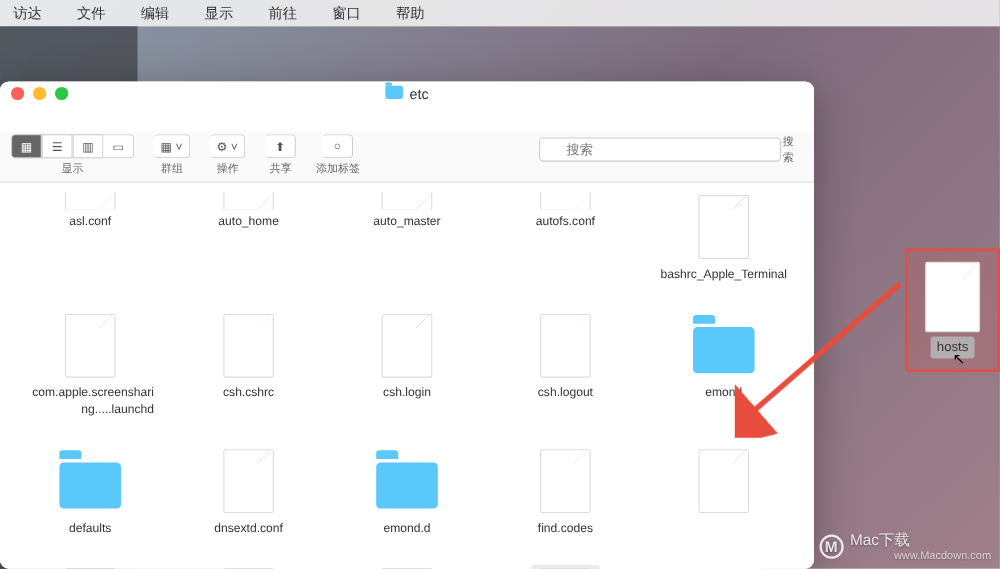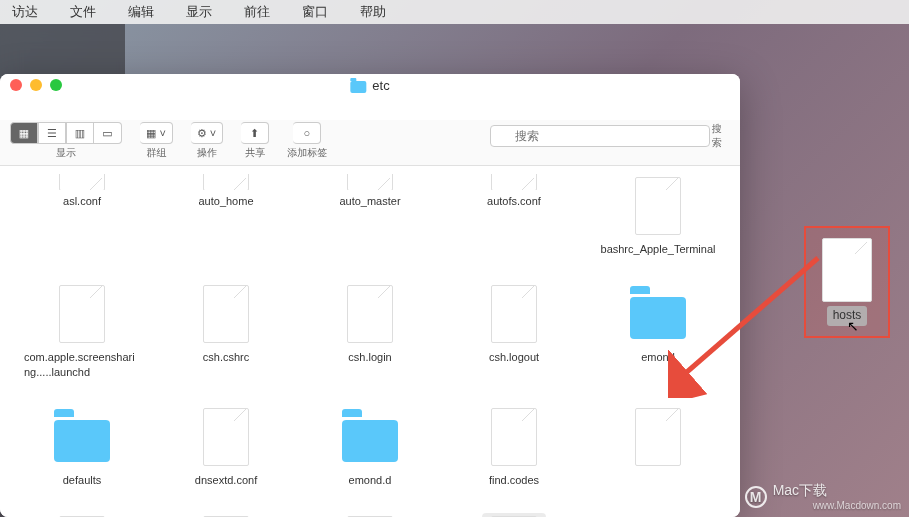--- a/index.html
+++ b/index.html
@@ -16,21 +16,21 @@
 
 .finder { position: absolute; left: 0; top: 74px; width: 740px; height: 443px; background: #fff; border-radius: 8px; box-shadow: 0 10px 40px rgba(0,0,0,0.3); display: flex; flex-direction: column; overflow: hidden; }
 
 .titlebar { height: 46px; background: #fff; border-bottom: none; display: flex; flex-direction: column; }
 .titlebar-top { height: 22px; display: flex; align-items: center; padding: 0 10px; position: relative; }
 .traffic { display: flex; gap: 8px; }
 .traffic .dot { width: 12px; height: 12px; border-radius: 50%; }
 .dot.close { background: #ff5f57; }
 .dot.min { background: #febc2e; }
 .dot.max { background: #28c840; }
-.title-center { position: absolute; left: 50%; transform: translateX(-50%); display: flex; align-items: flex-end; gap: 6px; font-size: 13px; color: #333; }
+.title-center { position: absolute; left: 50%; transform: translateX(-50%); display: flex; align-items: flex-start; gap: 6px; font-size: 13px; color: #333; }
 .folder-mini { width: 16px; height: 12px; background: #5ac8fa; border-radius: 2px; position: relative; }
 .folder-mini::before { content: ''; position: absolute; top: -3px; left: 0; width: 6px; height: 3px; background: #5ac8fa; border-radius: 1px 1px 0 0; }
 
 .toolbar { height: 46px; display: flex; align-items: flex-start; padding: 2px 10px 0; gap: 18px; background: #fafafa; border-bottom: 1px solid #e0e0e0; }
 .tool-group { display: flex; flex-direction: column; align-items: center; gap: 2px; }
 .tool-buttons { display: flex; gap: 0; }
 .tool-btn { height: 22px; min-width: 28px; border: 1px solid #ccc; background: #fff; display: flex; align-items: center; justify-content: center; font-size: 11px; color: #555; padding: 0 6px; }
 .tool-btn:first-child { border-radius: 4px 0 0 4px; }
 .tool-btn:last-child { border-radius: 0 4px 4px 0; border-left: none; }
 .tool-btn.single { border-radius: 4px; }
@@ -45,24 +45,24 @@
 .grid { display: grid; grid-template-columns: repeat(5, 1fr); gap: 10px 20px; }
 .file-item { display: flex; flex-direction: column; align-items: center; gap: 4px; padding: 8px 4px; cursor: default; }
 .file-item.selected .file-icon { background: rgba(0,0,0,0.08); border-radius: 4px; }
 .file-icon { width: 64px; height: 64px; display: flex; align-items: center; justify-content: center; }
 .file-icon.doc { position: relative; }
 .file-icon.doc::before { content: ''; width: 44px; height: 56px; background: #fff; border: 1px solid #ddd; border-radius: 2px; display: block; }
 .file-icon.doc::after { content: ''; position: absolute; top: 4px; right: 12px; width: 12px; height: 12px; background: linear-gradient(135deg, transparent 48%, #ddd 50%, #fff 52%); }
 .file-icon.folder { position: relative; }
 .file-icon.folder::before { content: ''; width: 56px; height: 42px; background: #5ac8fa; border-radius: 4px; display: block; margin-top: 8px; }
 .file-icon.folder::after { content: ''; position: absolute; top: 4px; left: 4px; width: 20px; height: 8px; background: #5ac8fa; border-radius: 3px 3px 0 0; }
-.file-name { font-size: 11px; color: #333; text-align: left; max-width: 120px; word-break: break-word; line-height: 1.3; }
-
-
-.desktop-file { position: absolute; right: 19px; top: 226px; width: 86px; height: 112px; border: 2px solid #e74c3c; background: rgba(231,76,60,0.15); display: flex; flex-direction: column; align-items: center; justify-content: center; gap: 4px; padding: 12px; }
+.file-name { font-size: 11px; color: #333; text-align: right; max-width: 120px; word-break: break-word; line-height: 1.3; }
+
+
+.desktop-file { position: absolute; right: 0; top: 226px; width: 86px; height: 112px; border: 2px solid #e74c3c; background: rgba(231,76,60,0.15); display: flex; flex-direction: column; align-items: center; justify-content: center; gap: 4px; padding: 12px; }
 .desktop-file .file-icon.doc::before { width: 48px; height: 62px; }
 .desktop-file .file-name { background: rgba(180,180,180,0.9); padding: 2px 6px; border-radius: 3px; font-size: 12px; color: #333; }
 .cursor-arrow { position: absolute; bottom: 2px; left: 50%; font-size: 14px; }
 
 
 .red-arrow { position: absolute; left: 668px; top: 248px; pointer-events: none; }
 
 
 .watermark { position: absolute; right: 8px; bottom: 6px; color: rgba(255,255,255,0.85); font-size: 14px; display: flex; align-items: center; gap: 6px; text-shadow: 0 1px 2px rgba(0,0,0,0.4);}
 .watermark .logo { width: 22px; height: 22px; border: 2px solid rgba(255,255,255,0.85); border-radius: 50%; display: flex; align-items: center; justify-content: center; font-weight: bold; }

